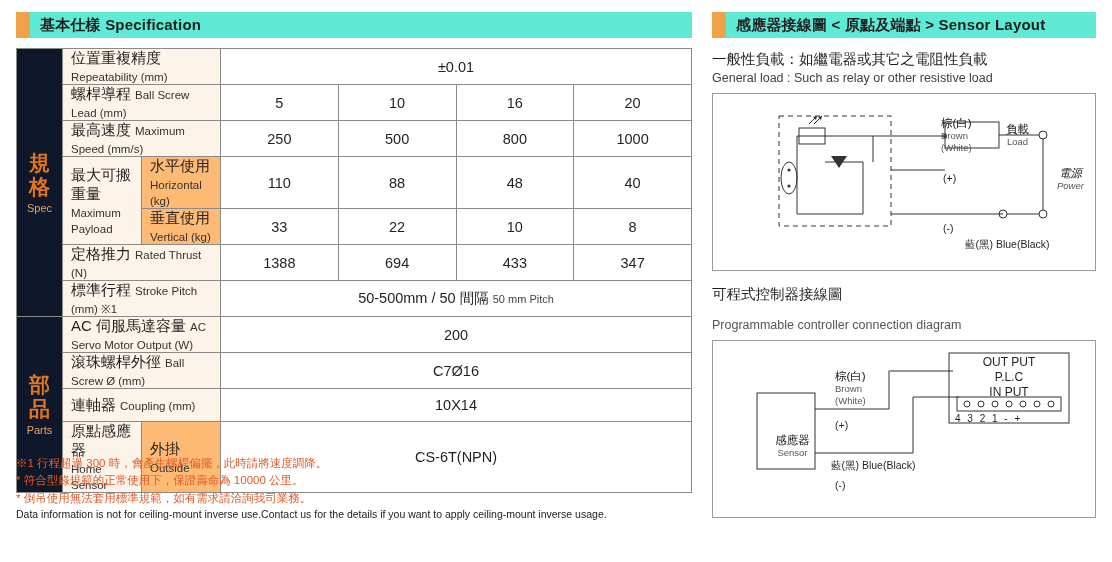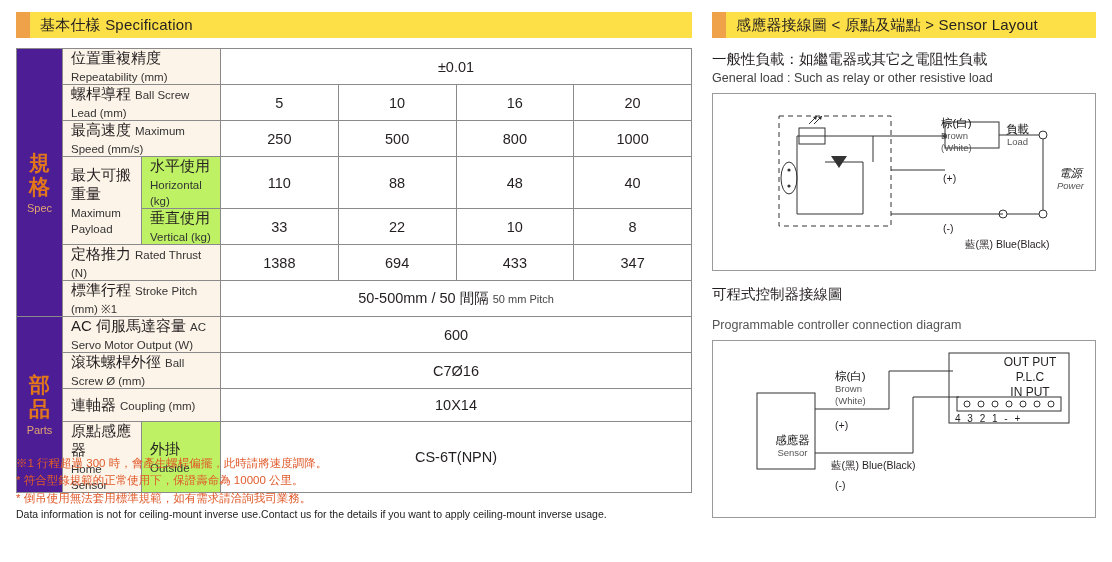--- a/index.html
+++ b/index.html
@@ -11,41 +11,41 @@
     color: #231f20;
     position: relative;
     overflow: hidden;
   }
   .page { position:relative; width:1112px; height:562px; }
 
   
   .sec-head { display:flex; align-items:stretch; height:26px; }
   .sec-head .swatch { width:14px; background:#f0a24a; }
   .sec-head .bar {
-    flex:1; background:#fde047; display:flex; align-items:center;
-    padding-left:10px; font-size:15px; font-weight:normal; letter-spacing:.2px;
+    flex:1; background:#5eead4; display:flex; align-items:center;
+    padding-left:10px; font-size:15px; font-weight:bold; letter-spacing:.2px;
   }
 
   
   .left { position:absolute; left:16px; top:12px; width:676px; }
   table.spec { border-collapse:collapse; width:676px; margin-top:10px; table-layout:fixed; }
   table.spec td {
     border:1px solid #8a8a8a; height:33px; font-size:14.5px;
     padding:0 8px; vertical-align:middle;
   }
   .lbl-cn { font-size:15px; }
   .lbl-en { font-size:11.5px; color:#333; }
   td.group {
-    width:46px; background:#4c1d95; text-align:center; padding:0;
+    width:46px; background:#0f172a; text-align:center; padding:0;
     color:#e2761b; font-weight:bold;
   }
   td.group .g-cn { font-size:21px; line-height:1.12; }
   td.group .g-en { font-size:11px; font-weight:normal; color:#e2a470; display:block; margin-top:3px; }
   td.name { width:158px; background:#fdf4e9; }
-  td.sub  { width:130px; background:#bef264; }
+  td.sub  { width:130px; background:#fdba74; }
   td.val  { text-align:center; background:#ffffff; }
   td.val4 { text-align:center;margin-left:32px; }
   .pitch-small { font-size:11px; color:#444; }
 
   
   .notes { position:absolute; left:16px; top:455px; width:676px; }
   .note-cn { color:#e05a2b; font-size:11.5px; line-height:1.5; }
   .note-en { color:#222; font-size:10.5px; line-height:1.5; }
 
   
@@ -161,21 +161,21 @@
 
       <tr>
         <td class="group" rowspan="4">
           <span class="g-cn">部品</span>
           <span class="g-en">Parts</span>
         </td>
         <td class="name" colspan="2">
           <span class="lbl-cn">AC 伺服馬達容量</span>
           <span class="lbl-en">AC Servo Motor Output (W)</span>
         </td>
-        <td class="val4" colspan="4">600</td>
+        <td class="val4" colspan="4">200</td>
       </tr>
 
       <tr>
         <td class="name" colspan="2">
           <span class="lbl-cn">滾珠螺桿外徑</span>
           <span class="lbl-en">Ball Screw Ø (mm)</span>
         </td>
         <td class="val4" colspan="4">C7Ø16</td>
       </tr>
 
@@ -308,21 +308,21 @@
         <div class="en">Sensor</div>
       </div>
       <div class="lab" style="left:122px; top:28px;">
         <div class="cn">棕(白)</div>
         <div class="en">Brown</div>
         <div class="en">(White)</div>
       </div>
       <div class="lab" style="left:122px; top:78px;">(+)</div>
       <div class="lab" style="left:118px; top:118px;">藍(黑) Blue(Black)</div>
       <div class="lab" style="left:122px; top:138px;">(-)</div>
-      <div class="lab" style="left:236px; top:14px; width:120px; text-align:center;margin-left:21px;">
+      <div class="lab" style="left:236px; top:14px; width:120px; text-align:center;">
         <div style="font-size:12px;">OUT PUT</div>
         <div style="font-size:12px;text-align:center;">P.L.C</div>
         <div style="font-size:12px;">IN PUT</div>
       </div>
       <div class="lab" style="left:242px; top:72px; width:106px; font-size:10px; letter-spacing:2px;">4  3  2  1  -   +</div>
     </div>
   </div>
 
 </div>
 

